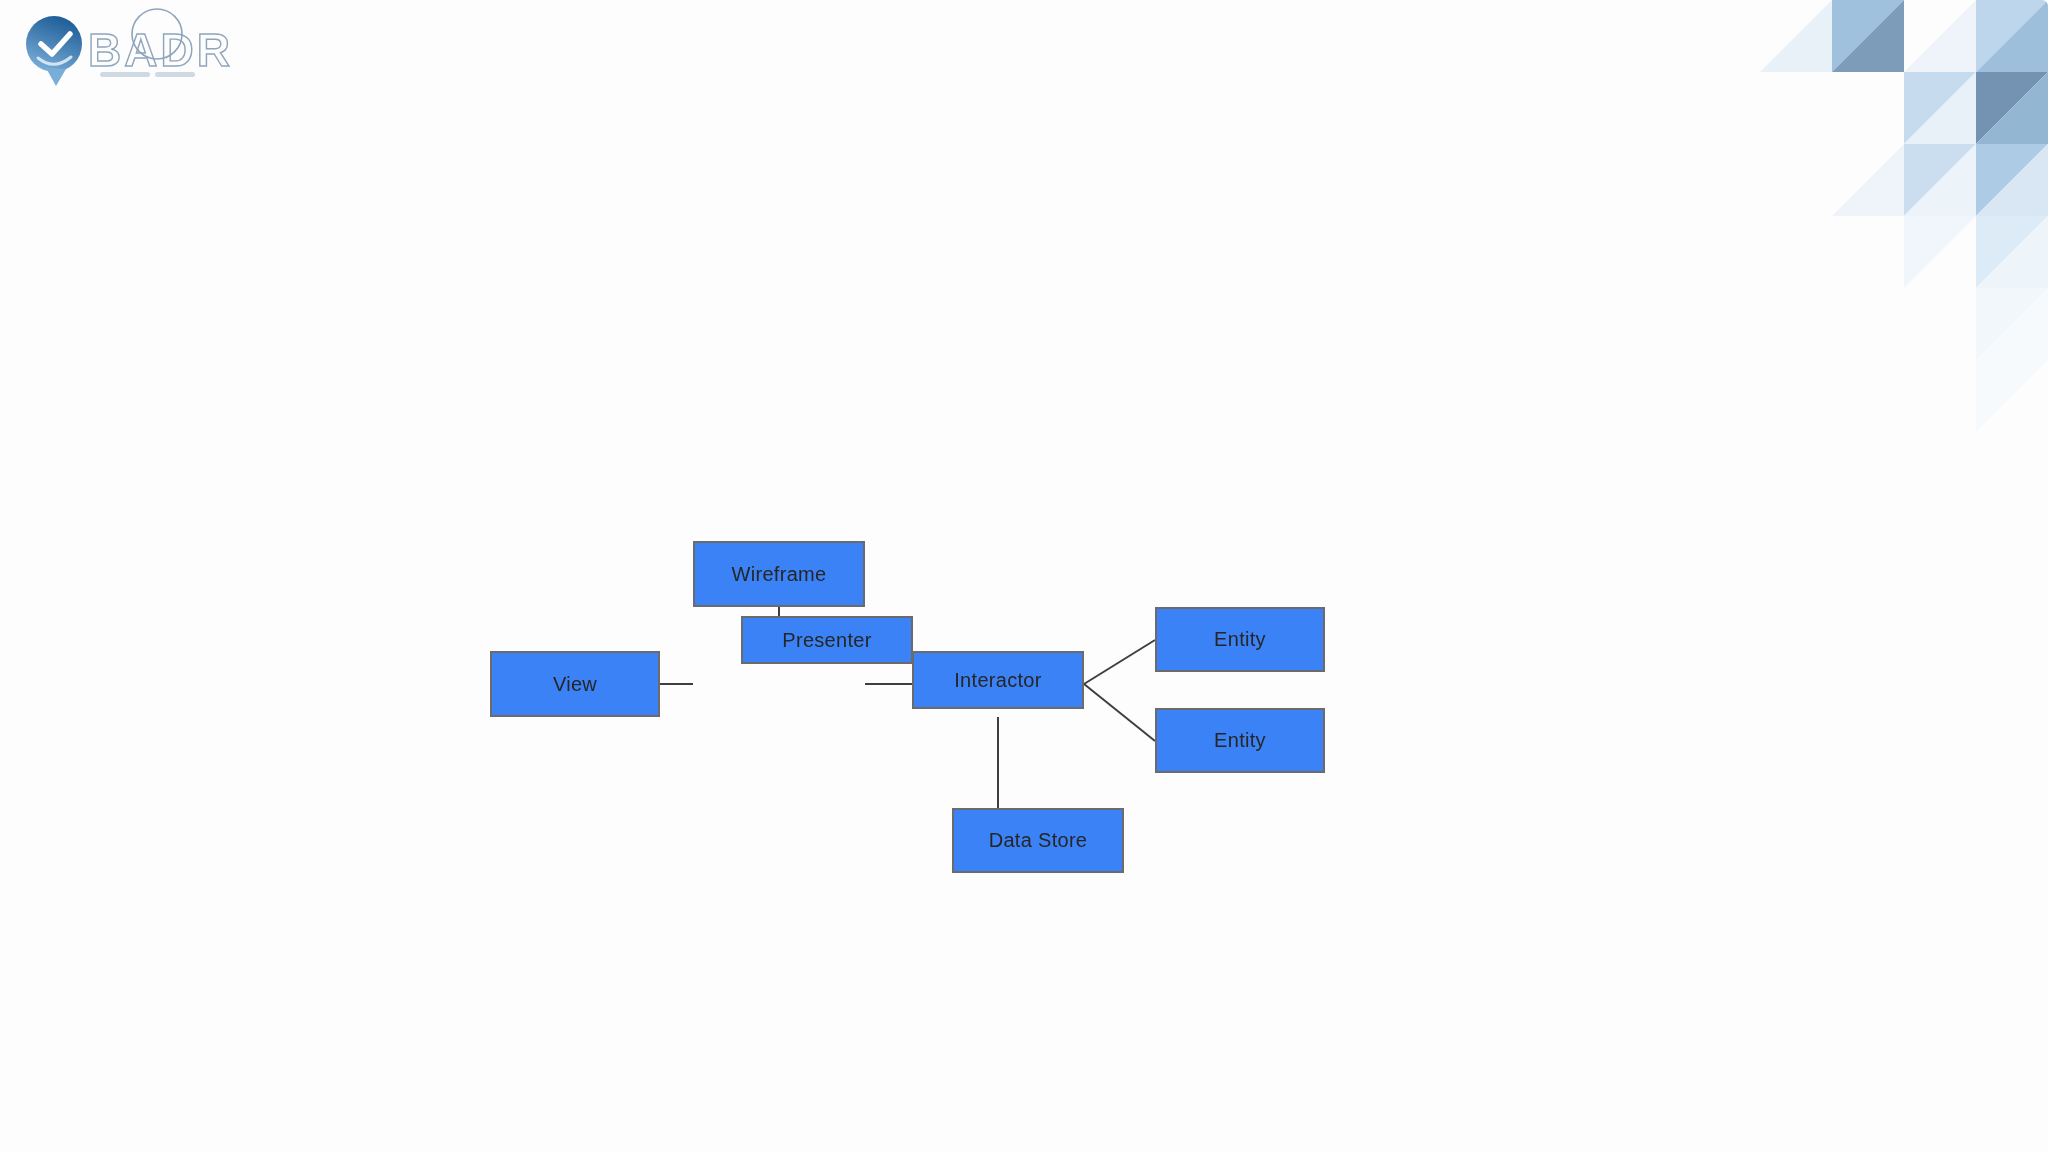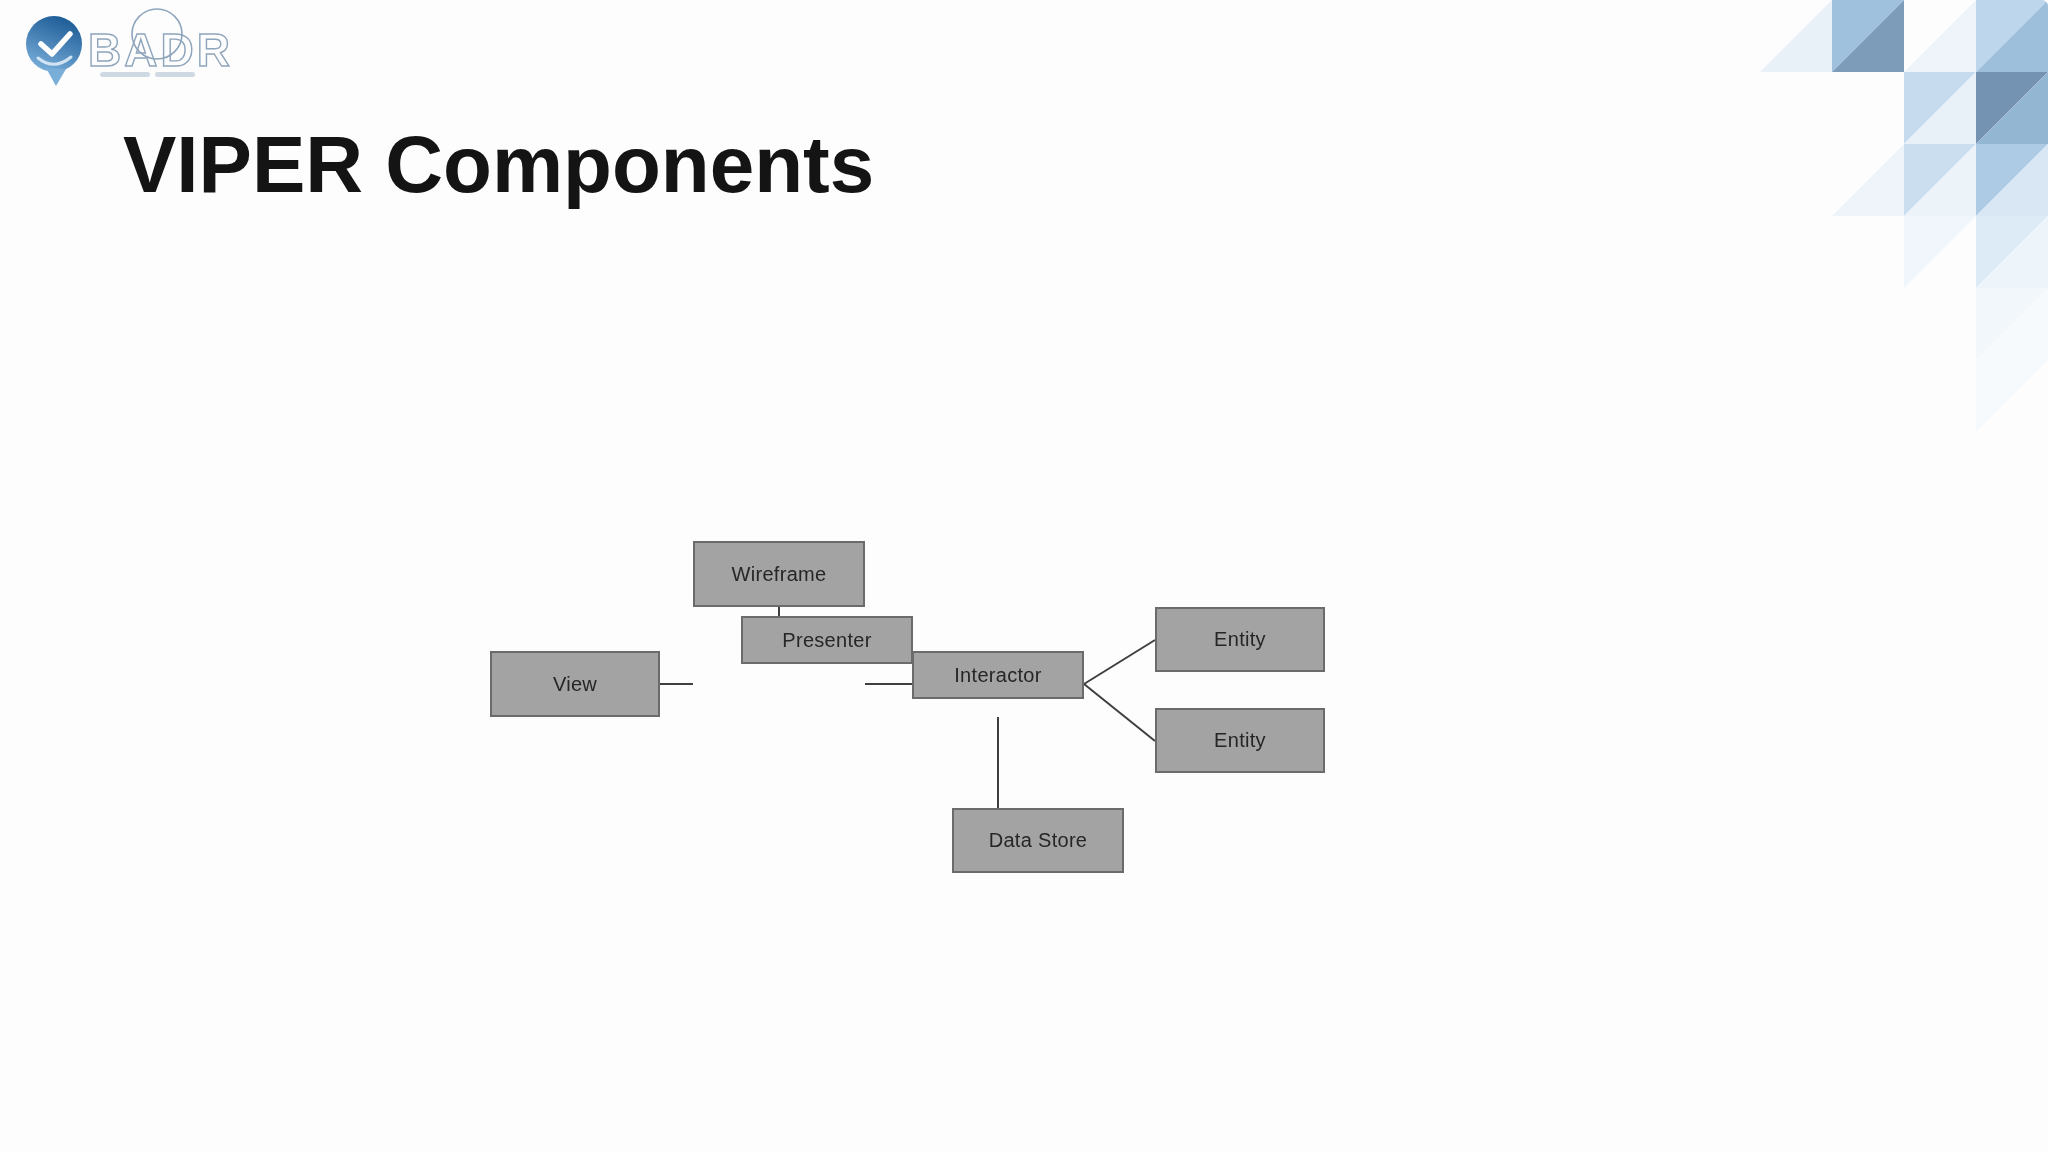--- a/index.html
+++ b/index.html
@@ -25,21 +25,21 @@
   .subtitle{
     position:absolute;left:0;top:306px;width:2048px;
     text-align:center;
     font-size:60px;font-weight:400;line-height:1;
     color:#45454c;letter-spacing:-1.5px;white-space:nowrap;
   }
   
   .edges{position:absolute;left:0;top:0;pointer-events:none;}
   .dnode{
     position:absolute;box-sizing:border-box;
-    background:#a3a3a3;border:2px solid #6b6b6b;
+    background:#3b82f6;border:2px solid #6b6b6b;
     display:flex;align-items:center;justify-content:center;
     font-size:20px;color:#262626;letter-spacing:.3px;
   }
 </style>
 </head>
 <body>
 
 <div class="slide">
 
   <svg class="mosaic" width="2048" height="460" viewBox="0 0 2048 460" style="left:0;top:0;" id="mosaic-svg">
@@ -80,35 +80,34 @@
       <path d="M22 52 q16 13 33 -1" stroke="#ddebf7" stroke-width="3" fill="none" stroke-linecap="round" opacity="0.9"></path>
     </g>
     <circle cx="141" cy="28" r="25" fill="none" stroke="#8ea5bb" stroke-width="1.6"></circle>
     <text x="72" y="60" font-family="Liberation Sans, sans-serif" font-size="46" font-weight="700" letter-spacing="3" fill="none" stroke="#8ea5bb" stroke-width="1.4">BADR</text>
     <g opacity="0.55">
       <rect x="84" y="66" width="50" height="5" rx="2.5" fill="#a9bccd"></rect>
       <rect x="139" y="66" width="40" height="5" rx="2.5" fill="#a9bccd"></rect>
     </g>
   </svg>
 
-  <h1 class="title" style="margin:0;">VIPER Components</h1>
 
 
   <svg class="edges" width="2048" height="1152" viewBox="0 0 2048 1152" id="edges-svg">
       <line x1="779" y1="607" x2="779" y2="651" stroke="#3f3f3f" stroke-width="2"></line>
       <line x1="660" y1="684" x2="693" y2="684" stroke="#3f3f3f" stroke-width="2"></line>
       <line x1="865" y1="684" x2="912" y2="684" stroke="#3f3f3f" stroke-width="2"></line>
       <line x1="1084" y1="684" x2="1155" y2="640" stroke="#3f3f3f" stroke-width="2"></line>
       <line x1="1084" y1="684" x2="1155" y2="741" stroke="#3f3f3f" stroke-width="2"></line>
       <line x1="998" y1="717" x2="998" y2="808" stroke="#3f3f3f" stroke-width="2"></line>
     </svg>
 
   <div id="diagram-layer">
       <div class="dnode" style="left: 693px; top: 541px; width: 172px; height: 66px;">Wireframe</div>
       <div class="dnode" style="left: 490px; top: 651px; width: 170px; height: 66px;">View</div>
       <div class="dnode" style="left: 693px; top: 616px; width: 172px; height: 48px; margin-left: 48px;">Presenter</div>
-      <div class="dnode" style="left: 912px; top: 651px; width: 172px; height: 48px;">Interactor</div>
+      <div class="dnode" style="left: 912px; top: 651px; width: 172px; height: 58px;">Interactor</div>
       <div class="dnode" style="left: 1155px; top: 607px; width: 170px; height: 65px;">Entity</div>
       <div class="dnode" style="left: 1155px; top: 708px; width: 170px; height: 65px;">Entity</div>
       <div class="dnode" style="left: 912px; top: 808px; width: 172px; height: 65px; margin-left: 40px;">Data Store</div>
     </div>
 
 </div>
 
 </body></html>

